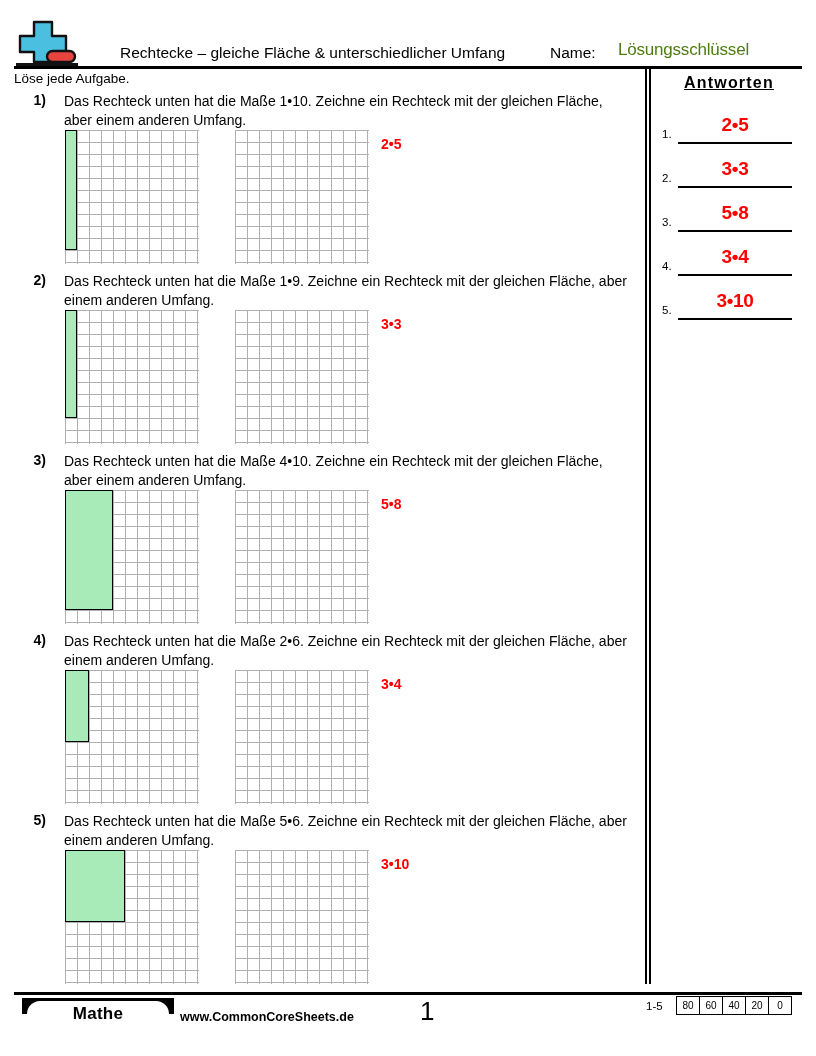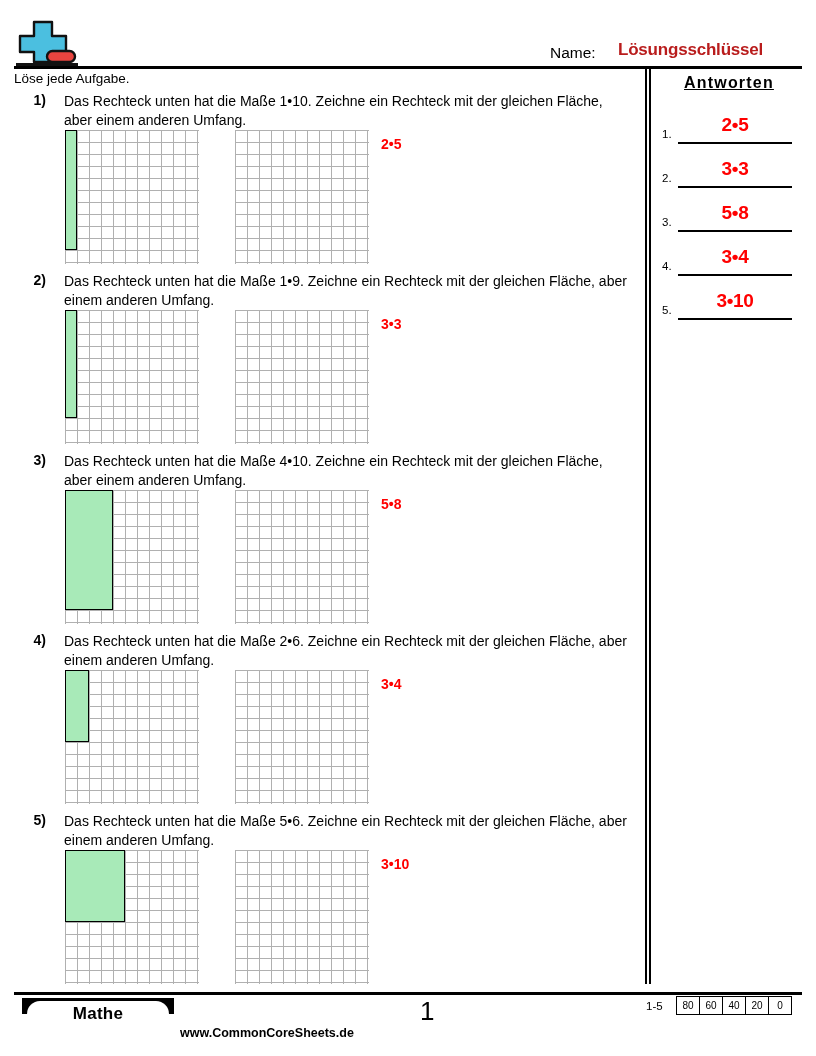--- a/index.html
+++ b/index.html
@@ -17,21 +17,21 @@
   .title{
     position:absolute;left:106px;top:26px;width:420px;
     font-size:15.5px;line-height:18px;white-space:nowrap;
   }
   .name-label{
     position:absolute;left:536px;top:26px;
     font-size:15.5px;line-height:18px;white-space:nowrap;
   }
   .answerkey{
     position:absolute;left:604px;top:22px;
-    font-size:17px;font-weight:bold;color:#b91c1c;white-space:nowrap;
+    font-size:17px;font-weight:normal;color:#4d7c0f;white-space:nowrap;
     letter-spacing:-0.2px;
   }
   .hrule{position:absolute;left:14px;top:66px;width:788px;height:3px;background:#000;}
 
   
   .vdivider{position:absolute;left:645px;top:69px;width:2px;height:915px;background:#000;}
   .vdivider2{position:absolute;left:649px;top:69px;width:2px;height:915px;background:#000;}
 
   
   .instruction{
@@ -104,21 +104,21 @@
     background:#000;
   }
   .mathepill{
     position:absolute;left:5px;top:3px;width:142px;height:26px;
     background:#fff;border-radius:13px;
     display:flex;align-items:center;justify-content:center;
     font-size:17px;font-weight:bold;letter-spacing:0.3px;
   }
   .siteurl{
     position:absolute;left:180px;top:1010px;
-    font-size:12.5px;font-weight:bold;white-space:nowrap;margin-top:16px;
+    font-size:12.5px;font-weight:bold;white-space:nowrap;
   }
   .pagenum{
     position:absolute;left:420px;top:996px;
     font-size:26px;
   }
   .scorelabel{
     position:absolute;left:646px;top:1000px;
     font-size:11.5px;white-space:nowrap;
   }
   .scoretable{
@@ -139,20 +139,21 @@
 <div class="page">
 
   <div class="header">
     <div class="logo">
       <svg width="66" height="50" viewBox="0 0 66 50">
         <path d="M20 4 H38 V18 H52 V34 H38 V44 H20 V34 H6 V18 H20 Z" fill="#4bbfe0" stroke="#111" stroke-width="2.4" stroke-linejoin="round"></path>
         <rect x="33" y="33" width="28" height="11" rx="5.5" fill="#e8443f" stroke="#111" stroke-width="2.4"></rect>
         <rect x="2" y="45" width="62" height="3" fill="#111"></rect>
       </svg>
     </div>
+    <div class="title">Rechtecke – gleiche Fläche &amp; unterschiedlicher Umfang</div>
     <div class="name-label">Name:</div>
     <div class="answerkey">Lösungsschlüssel</div>
   </div>
   <div class="hrule"></div>
 
   <div class="vdivider"></div>
   <div class="vdivider2"></div>
 
   <div class="instruction">Löse jede Aufgabe.</div>
 

